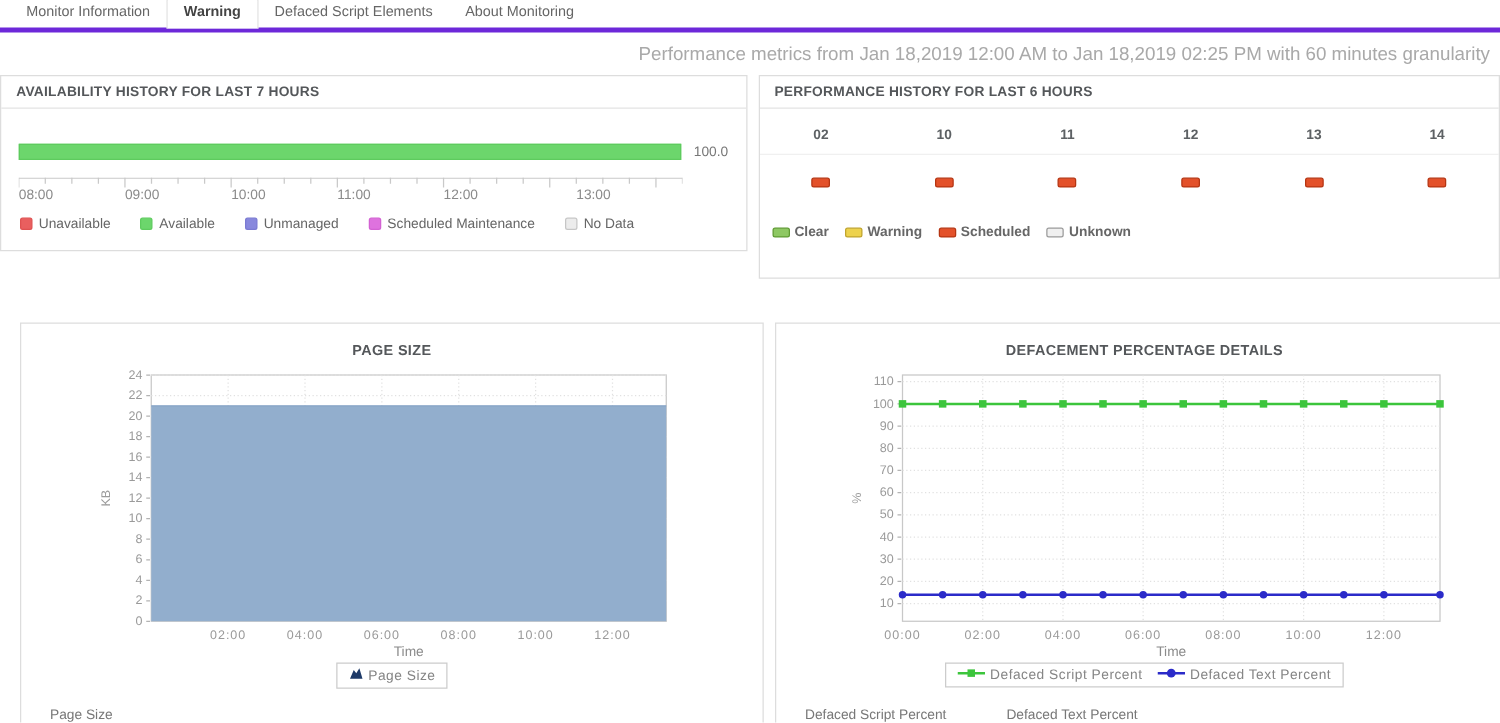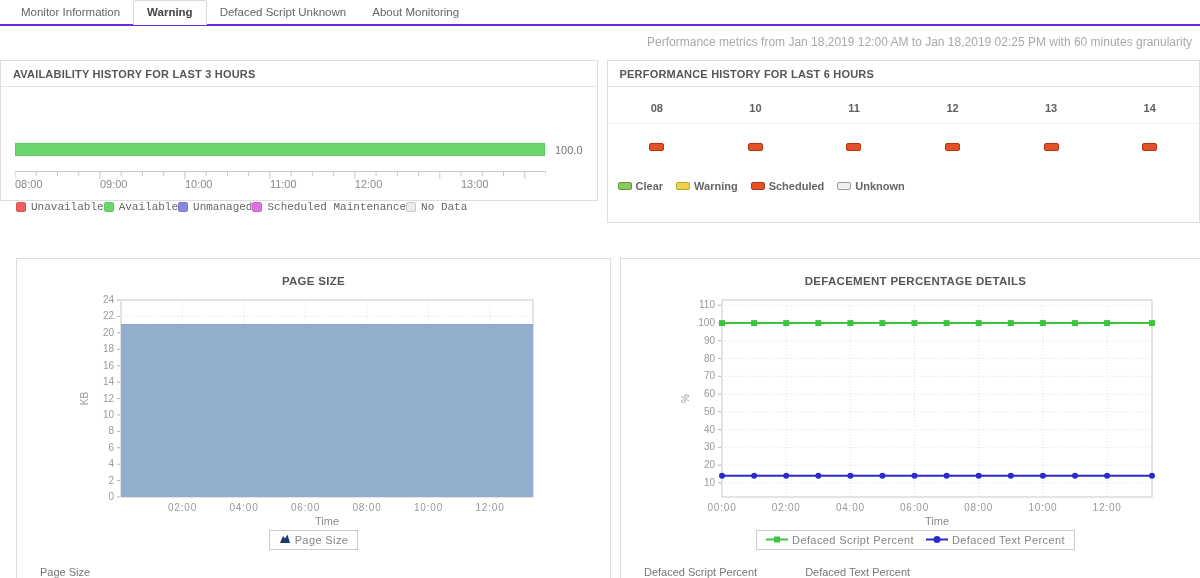--- a/index.html
+++ b/index.html
@@ -3,47 +3,47 @@
 <meta charset="utf-8">
 <style>
   * { box-sizing: border-box; }
   html,body { margin:0; padding:0; }
   body {
     width:1200px; height:578px; overflow:hidden; background:#fff;
     font-family:"Liberation Sans","DejaVu Sans",sans-serif; color:#333;
   }
   
   .tabbar { display:flex; align-items:flex-end; height:26px; padding-left:8px;
-            border-bottom:2px solid #6d28d9; background:#fff; }
+            border-bottom:4px solid #6d28d9; background:#fff; }
   .tab { font-size:11.5px; color:#666; padding:5px 13px 6px; white-space:nowrap; cursor:pointer; }
   .tab.active { font-weight:bold; color:#444; background:#fff;
                 border:1px solid #d9d9d9; border-bottom:1px solid #fff;
                 border-radius:3px 3px 0 0; margin-bottom:-1px; }
   
-  .metrics-note { text-align:right; font-size:12px; color:#a9a9a9; padding:9px 8px 0; height:23px; }
+  .metrics-note { text-align:right; font-size:15px; color:#a9a9a9; padding:9px 8px 0; height:23px; }
   
   .row { display:flex; gap:9px; align-items:flex-start; }
   .row1 { margin-top:11px; }
   .row2 { margin-top:35px;padding-left:16px; }
   .panel { flex:1; border:1px solid #ddd; background:#fff; }
   .panel-header { font-size:11px; font-weight:bold; color:#54575a; letter-spacing:.2px;
                   padding:7px 12px 6px; border-bottom:1px solid #e4e4e4; }
   .avail-panel { height:141px; }
   .perf-panel  { height:163px; }
   .chart-panel { height:332px; }
   
   .avail-body { padding:28px 14px 0; }
-  .avail-bar-row { display:flex; align-items:center;margin-top:28px; }
+  .avail-bar-row { display:flex; align-items:center; }
   .avail-bar { width:530px; height:13px; background:#6cd66c; border:1px solid #5ecb5e; }
   .avail-value { margin-left:10px; font-size:11px; color:#777; }
   .avail-ruler { margin-top:11px; height:10px; }
   .avail-hours { position:relative; height:14px; margin-top:1px; width:531px; }
   .avail-hours span { position:absolute; top:0; font-size:11px; color:#8a8a8a; white-space:nowrap; }
   .legend { display:flex; align-items:center; margin-top:9px; }
-  .avail-legend { padding-left:1px;font-family:Liberation Mono, monospace; }
+  .avail-legend { gap:24px; padding-left:1px; }
   .legend-item { display:flex; align-items:center; gap:5px; font-size:11px; color:#666; cursor:pointer; }
   .swatch { width:10px; height:10px; border-radius:2px; border:1px solid transparent; display:inline-block; }
   
   .perf-hours { display:flex; margin-top:15px; padding-bottom:9px; border-bottom:1px solid #f0f0f0; }
   .perf-col { flex:1; text-align:center; }
   .perf-hours .perf-col { font-size:11px; font-weight:bold; color:#5d6164; }
   .perf-icons { display:flex; margin-top:13px; }
   .status-pill { display:inline-block; width:15px; height:8px; border-radius:2px; border:1.5px solid; cursor:pointer; }
   .perf-legend { gap:13px; margin-top:25px; padding-left:10px; }
   .perf-legend .legend-item { font-weight:bold; gap:4px; }
@@ -62,30 +62,30 @@
   .stat-value { font-size:12px; font-weight:bold; color:#2d2d2d; margin-top:2px; }
 </style>
 </head>
 <body>
 
 <div>
 
   <div class="tabbar">
     <div class="tab">Monitor Information</div>
     <div class="tab active">Warning</div>
-    <div class="tab">Defaced Script Unknown</div>
+    <div class="tab">Defaced Script Elements</div>
     <div class="tab">About Monitoring</div>
   </div>
 
   <div class="metrics-note">Performance metrics from Jan 18,2019 12:00 AM to Jan 18,2019 02:25 PM with 60 minutes granularity</div>
 
   <div class="row row1">
 
     <section class="panel avail-panel">
-      <div class="panel-header">AVAILABILITY HISTORY FOR LAST 3 HOURS</div>
+      <div class="panel-header">AVAILABILITY HISTORY FOR LAST 7 HOURS</div>
       <div class="avail-body">
         <div class="avail-bar-row">
           <div class="avail-bar" style="background: rgb(108, 214, 108); border-color: rgb(94, 203, 94);"></div>
           <span class="avail-value">100.0</span>
         </div>
         <div class="avail-ruler" id="avail-ruler"><svg width="531" height="10">
               <line x1="0" y1="0.5" x2="531" y2="0.5" stroke="#c9c9c9"></line>
               <line x1="0.00" y1="0" x2="0.00" y2="8" stroke="#c9c9c9"></line>
               <line x1="21.24" y1="0" x2="21.24" y2="5" stroke="#c9c9c9"></line>
               <line x1="42.48" y1="0" x2="42.48" y2="5" stroke="#c9c9c9"></line>
@@ -142,21 +142,21 @@
               <span class="swatch" style="background: rgb(236, 236, 236); border-color: rgb(198, 198, 198);"></span>
               <span class="legend-label">No Data</span>
             </div>
           </div>
       </div>
     </section>
 
     <section class="panel perf-panel">
       <div class="panel-header">PERFORMANCE HISTORY FOR LAST 6 HOURS</div>
       <div class="perf-hours" id="perf-hours">
-          <div class="perf-col">08</div>
+          <div class="perf-col">02</div>
           <div class="perf-col">10</div>
           <div class="perf-col">11</div>
           <div class="perf-col">12</div>
           <div class="perf-col">13</div>
           <div class="perf-col">14</div>
         </div>
       <div class="perf-icons" id="perf-icons">
           <div class="perf-col"><span class="status-pill" style="background: rgb(227, 81, 42); border-color: rgb(181, 53, 18);"></span></div>
           <div class="perf-col"><span class="status-pill" style="background: rgb(227, 81, 42); border-color: rgb(181, 53, 18);"></span></div>
           <div class="perf-col"><span class="status-pill" style="background: rgb(227, 81, 42); border-color: rgb(181, 53, 18);"></span></div>

